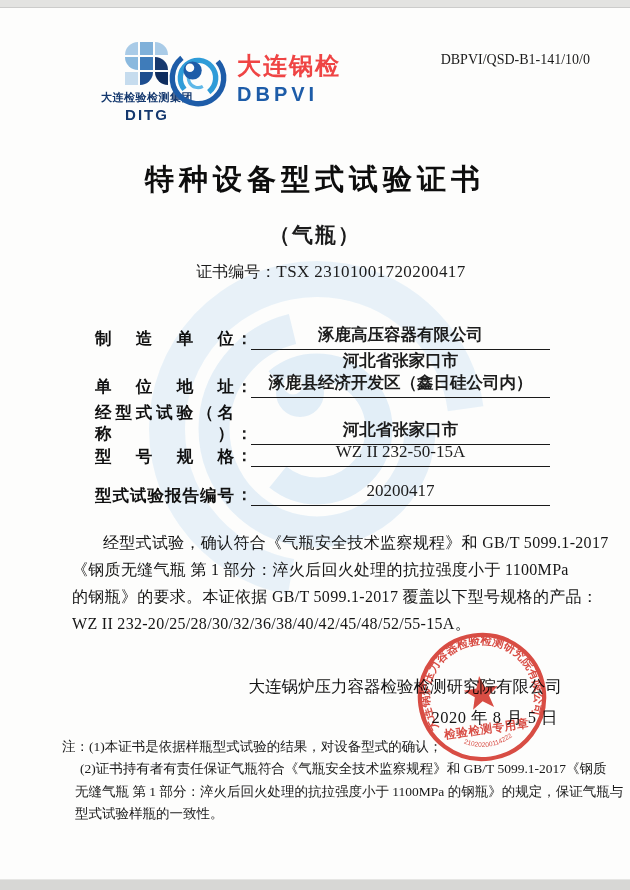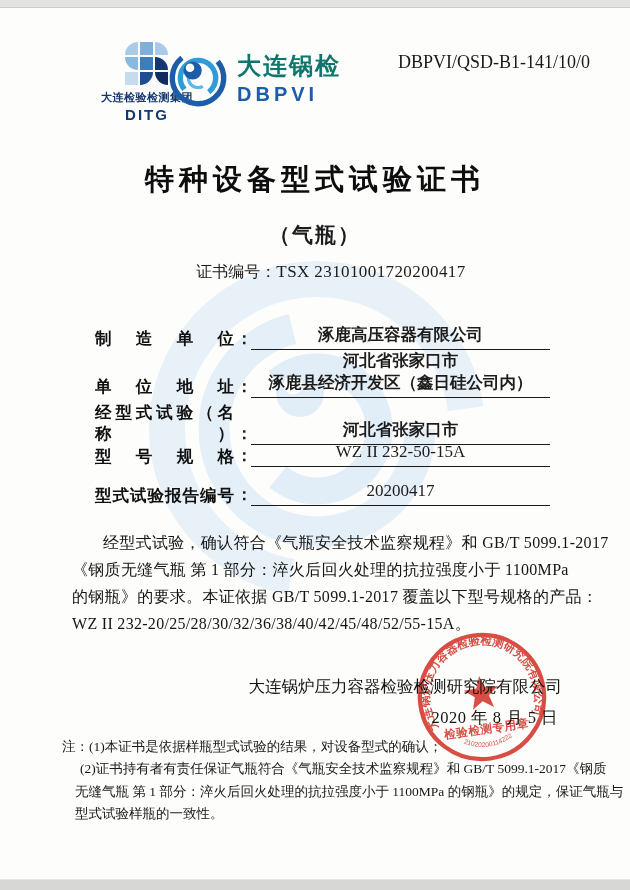--- a/index.html
+++ b/index.html
@@ -19,26 +19,26 @@
   .g1{background:#a9cbe7;border-radius:13px 0 0 0;} .g2{background:#7fb0d9;}
   .g3{background:#a9cbe7;border-radius:0 13px 0 0;} .g4{background:#8ab9de;border-radius:0 0 0 13px;}
   .g5{background:#3f7cba;} .g6{background:#16386e;border-radius:0 13px 0 0;}
   .g7{background:#c6dcee;} .g8{background:#1d4e8f;border-radius:0 0 13px 0;}
   .g9{background:#0f2d5e;border-radius:0 0 0 13px;}
   .ditg-cn { font-size:11px; font-weight:bold; color:#14386e; letter-spacing:.5px; white-space:nowrap; }
   .ditg-en { font-size:15px; font-weight:bold; color:#14386e; letter-spacing:2px; margin-top:1px; }
 
   .dbpvi { position:absolute; left:168px; top:48px; display:flex; align-items:center; gap:9px; }
   .dbpvi svg { width:60px; height:60px; }
-  .dbpvi-cn { font-size:24px; font-weight:bold; color:#0f766e; letter-spacing:2px;
+  .dbpvi-cn { font-size:24px; font-weight:bold; color:#ef4444; letter-spacing:2px;
               font-family:"Liberation Serif", serif; white-space:nowrap; }
   .dbpvi-en { font-size:20px; font-weight:bold; color:#1d5ca8; letter-spacing:4px; margin-top:1px; }
 
   .doccode { position:absolute; top:52px; right:40px; font-family:"Liberation Serif", serif;
-             font-size:18px; color:#1a1a1a; }
+             font-size:14px; color:#1a1a1a; }
 
   
   .title { position:absolute; top:160px; left:0; right:0; text-align:center;
            font-size:29px; font-weight:bold; letter-spacing:5px; color:#0d0d0d; }
   .subtitle { position:absolute; top:221px; left:0; right:0; text-align:center;
               font-size:21px; font-weight:bold; letter-spacing:2px; }
   .certno { position:absolute; top:262px; left:0; right:0; text-align:center;
             font-family:"Liberation Serif", serif; font-size:16px;padding-left:32px; }
   .certno .val { font-size:17px; letter-spacing:.4px; }
 

